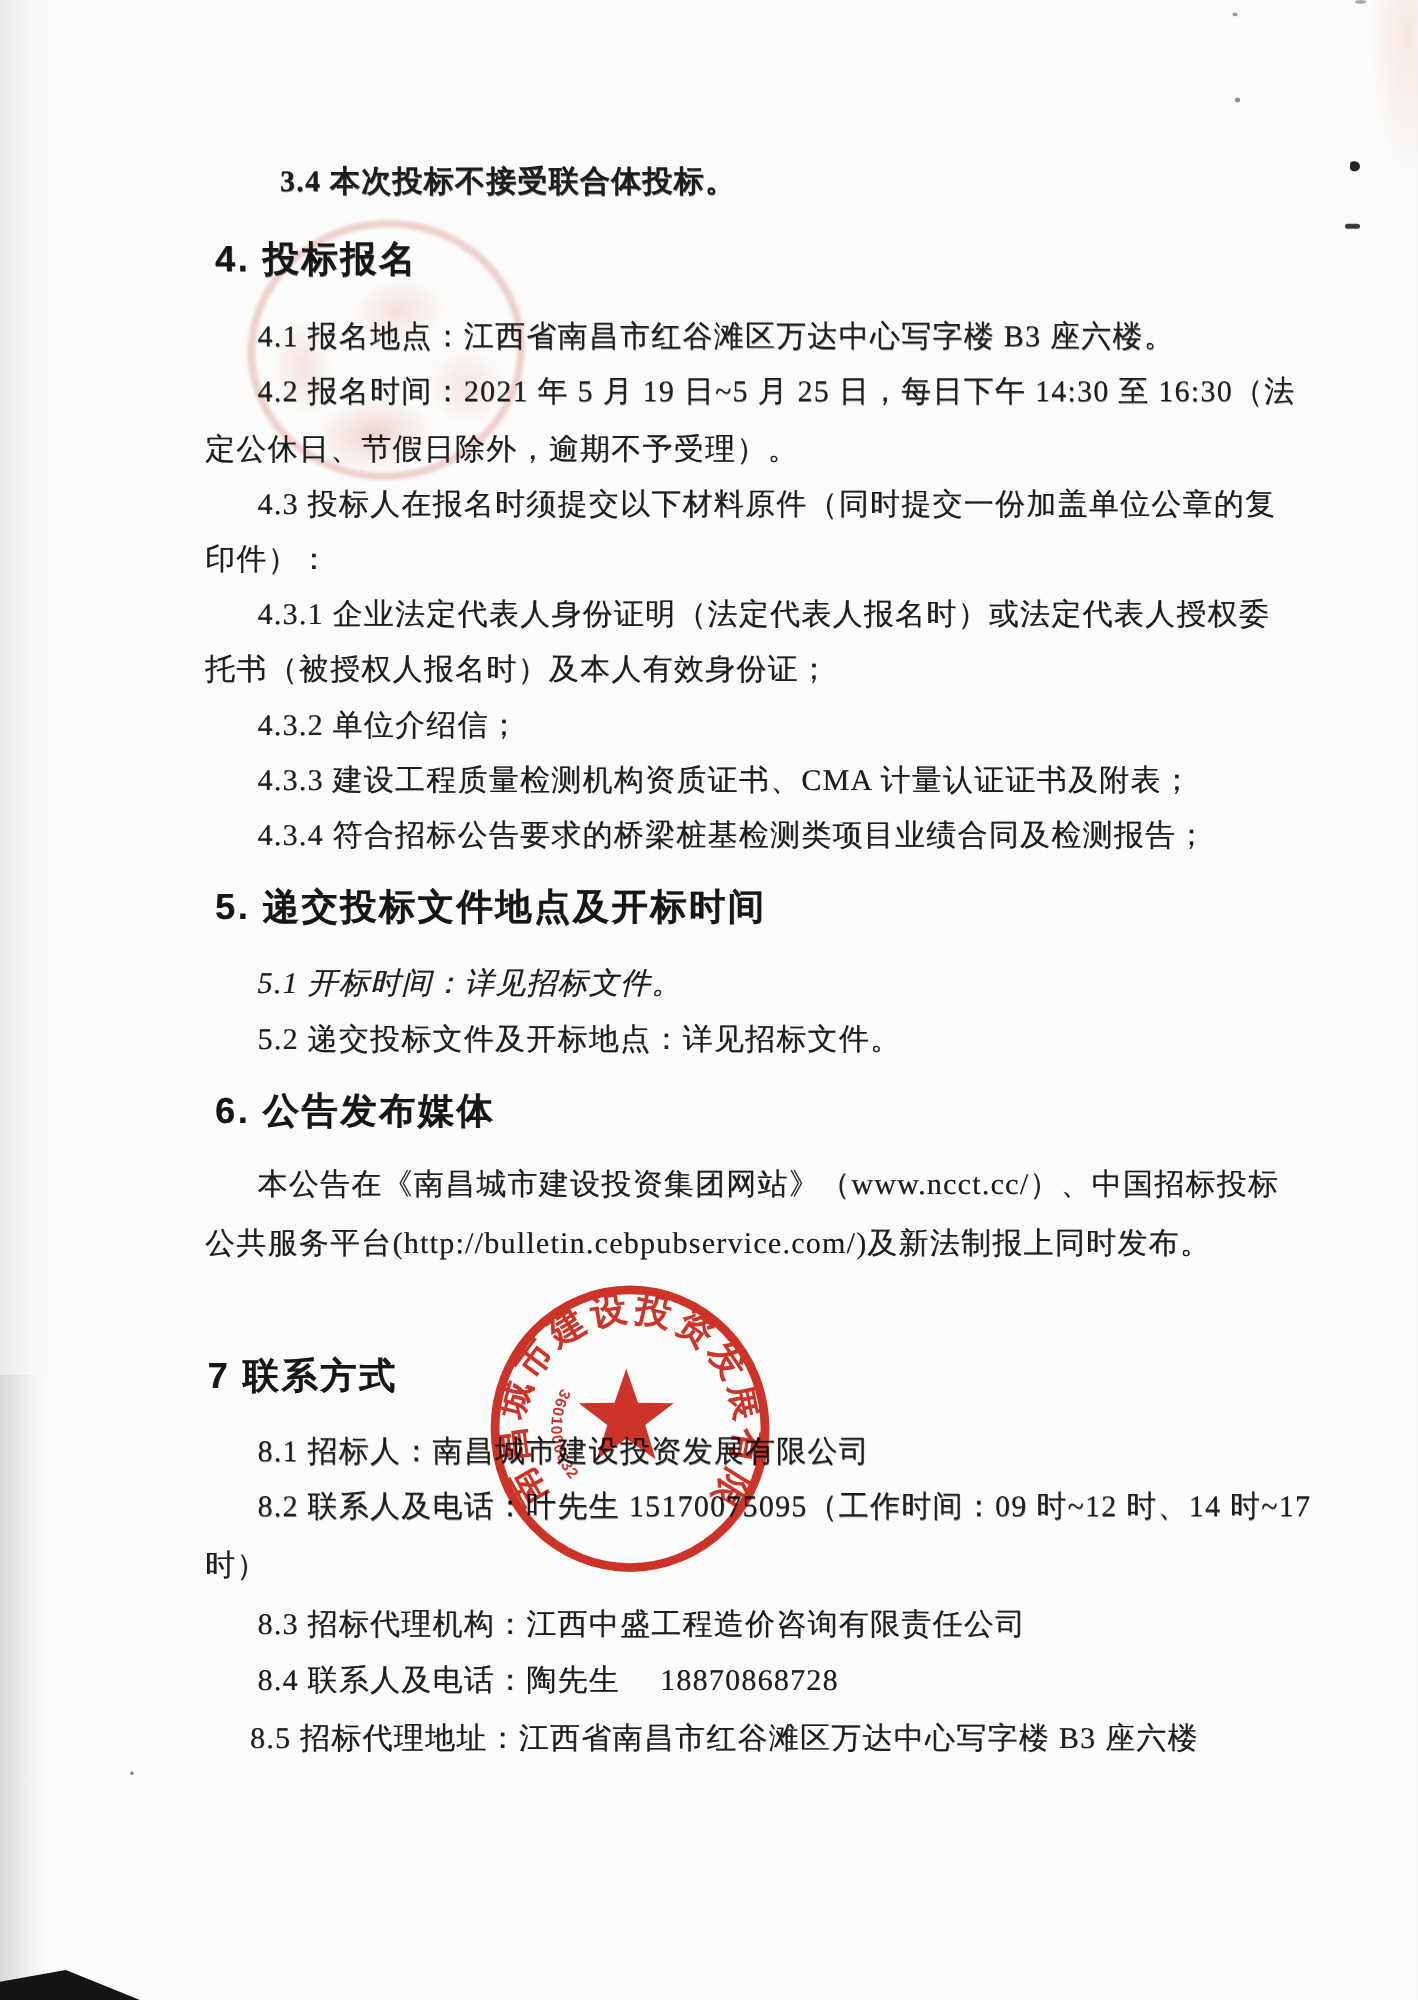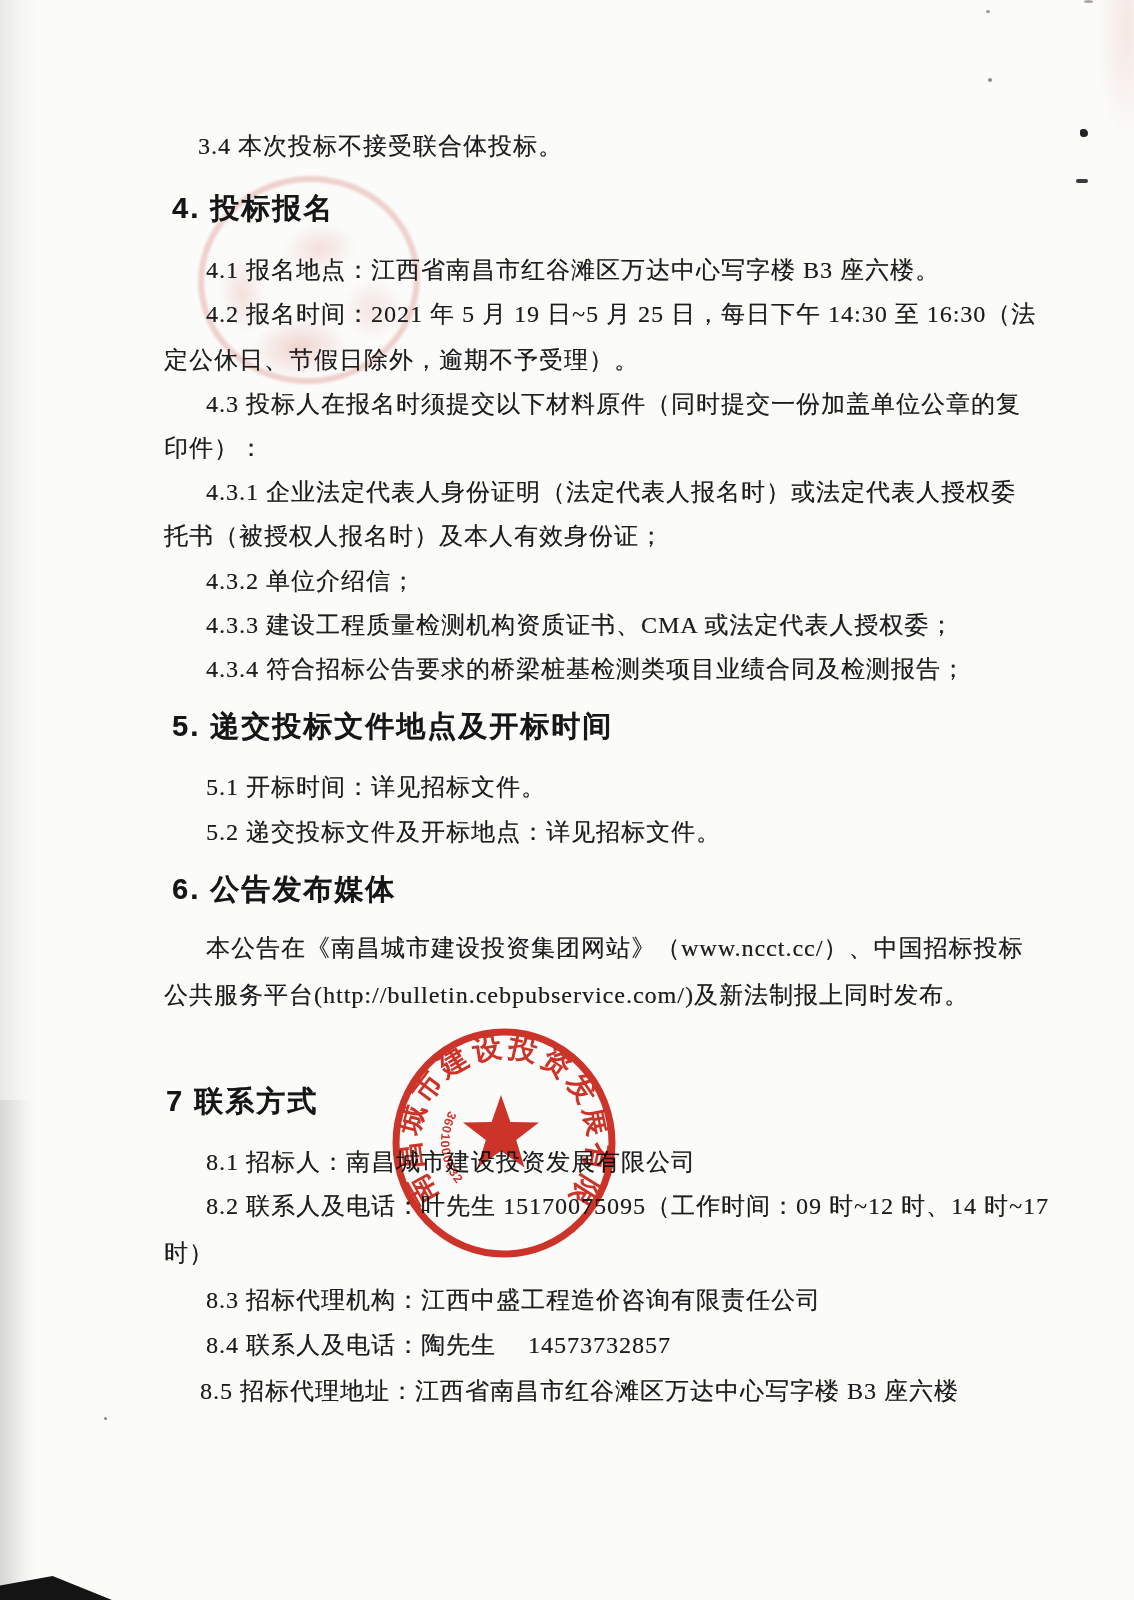--- a/index.html
+++ b/index.html
@@ -81,44 +81,44 @@
 <div class="page">
 
   <div class="ghost-stamp">
     <div class="ghost-ring"></div>
     <div class="ghost-blob gb1"></div>
     <div class="ghost-blob gb2"></div>
     <div class="ghost-blob gb3"></div>
     <div class="ghost-blob gb4"></div>
   </div>
 
-  <div class="line body-line" style="top:131px;left:198px;">3.4 本次投标不接受联合体投标。</div>
+  <div class="line body-line" style="top:131px;left:224px;font-weight:bold;">3.4 本次投标不接受联合体投标。</div>
   <div class="line heading-line" style="top:194px;left:172px;">4.  投标报名</div>
   <div class="line body-line" style="top:255px;left:206px;">4.1 报名地点：江西省南昌市红谷滩区万达中心写字楼 B3 座六楼。</div>
   <div class="line body-line" style="top:299px;left:206px;">4.2 报名时间：2021 年 5 月 19 日~5 月 25 日，每日下午 14:30 至 16:30（法</div>
   <div class="line body-line" style="top:345px;left:164px;text-align:right;">定公休日、节假日除外，逾期不予受理）。</div>
   <div class="line body-line" style="top:389px;left:206px;">4.3 投标人在报名时须提交以下材料原件（同时提交一份加盖单位公章的复</div>
   <div class="line body-line" style="top:433px;left:164px;">印件）：</div>
   <div class="line body-line" style="top:477px;left:206px;">4.3.1 企业法定代表人身份证明（法定代表人报名时）或法定代表人授权委</div>
   <div class="line body-line" style="top:521px;left:164px;">托书（被授权人报名时）及本人有效身份证；</div>
   <div class="line body-line" style="top:566px;left:206px;">4.3.2 单位介绍信；</div>
-  <div class="line body-line" style="top:610px;left:206px;">4.3.3 建设工程质量检测机构资质证书、CMA 或法定代表人授权委；</div>
+  <div class="line body-line" style="top:610px;left:206px;">4.3.3 建设工程质量检测机构资质证书、CMA 计量认证证书及附表；</div>
   <div class="line body-line" style="top:654px;left:206px;">4.3.4 符合招标公告要求的桥梁桩基检测类项目业绩合同及检测报告；</div>
   <div class="line heading-line" style="top:712px;left:172px;">5.  递交投标文件地点及开标时间</div>
-  <div class="line body-line" style="top:772px;left:206px;">5.1 开标时间：详见招标文件。</div>
+  <div class="line body-line" style="top:772px;left:206px;font-style:italic;">5.1 开标时间：详见招标文件。</div>
   <div class="line body-line" style="top:817px;left:206px;text-align:center;">5.2 递交投标文件及开标地点：详见招标文件。</div>
   <div class="line heading-line" style="top:875px;left:172px;">6.  公告发布媒体</div>
   <div class="line body-line" style="top:933px;left:206px;">本公告在《南昌城市建设投资集团网站》（www.ncct.cc/）、中国招标投标</div>
   <div class="line body-line" style="top:980px;left:164px;">公共服务平台(http://bulletin.cebpubservice.com/)及新法制报上同时发布。</div>
   <div class="line heading-line" style="top:1087px;left:166px;">7  联系方式</div>
   <div class="line body-line" style="top:1147px;left:206px;">8.1 招标人：南昌城市建设投资发展有限公司</div>
   <div class="line body-line" style="top:1191px;left:206px;">8.2 联系人及电话：叶先生 15170075095（工作时间：09 时~12 时、14 时~17</div>
   <div class="line body-line" style="top:1238px;left:164px;">时）</div>
   <div class="line body-line" style="top:1285px;left:206px;text-align:right;">8.3 招标代理机构：江西中盛工程造价咨询有限责任公司</div>
-  <div class="line body-line" style="top:1330px;left:206px;">8.4 联系人及电话：陶先生　 14573732857</div>
+  <div class="line body-line" style="top:1330px;left:206px;">8.4 联系人及电话：陶先生　 18870868728</div>
   <div class="line body-line" style="top:1376px;left:200px;">8.5 招标代理地址：江西省南昌市红谷滩区万达中心写字楼 B3 座六楼</div>
 
   <div class="seal">
     <svg viewBox="0 0 227 236" xmlns="http://www.w3.org/2000/svg">
       <defs>
         <path id="arcCompany" d="M 47.9 170.7 A 85 85 0 1 1 178.1 170.7" fill="none"></path>
         <path id="arcCode" d="M 58.4 84.5 A 63 63 0 0 0 72.5 164.3" fill="none"></path>
       </defs>
       <ellipse cx="113" cy="117" rx="108" ry="111" fill="none" stroke="#cc2318" stroke-width="7"></ellipse>
       <polygon fill="#cc2318" points="110,69 119.4,96.1 148,96.6 125.2,113.9 133.5,141.4 110,125 86.5,141.4 94.8,113.9 72,96.6 100.6,96.1"></polygon>

